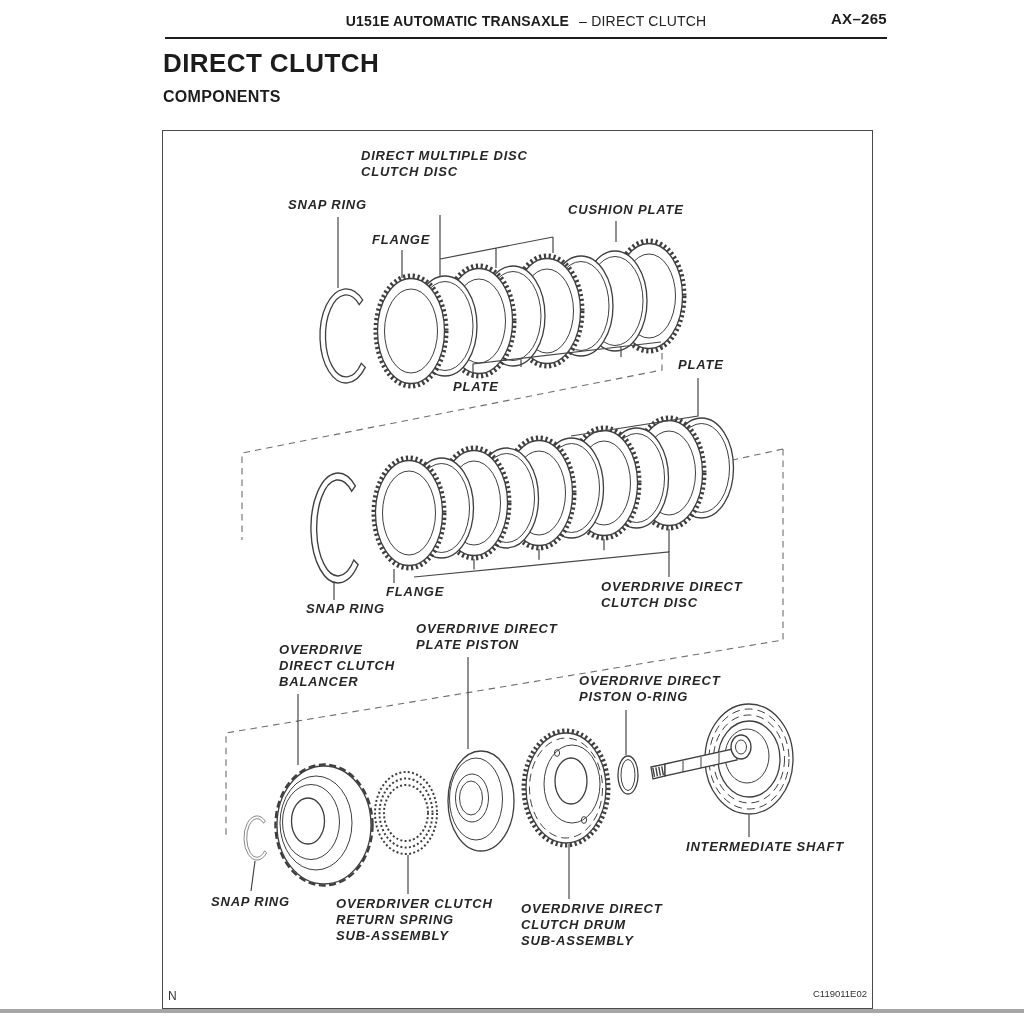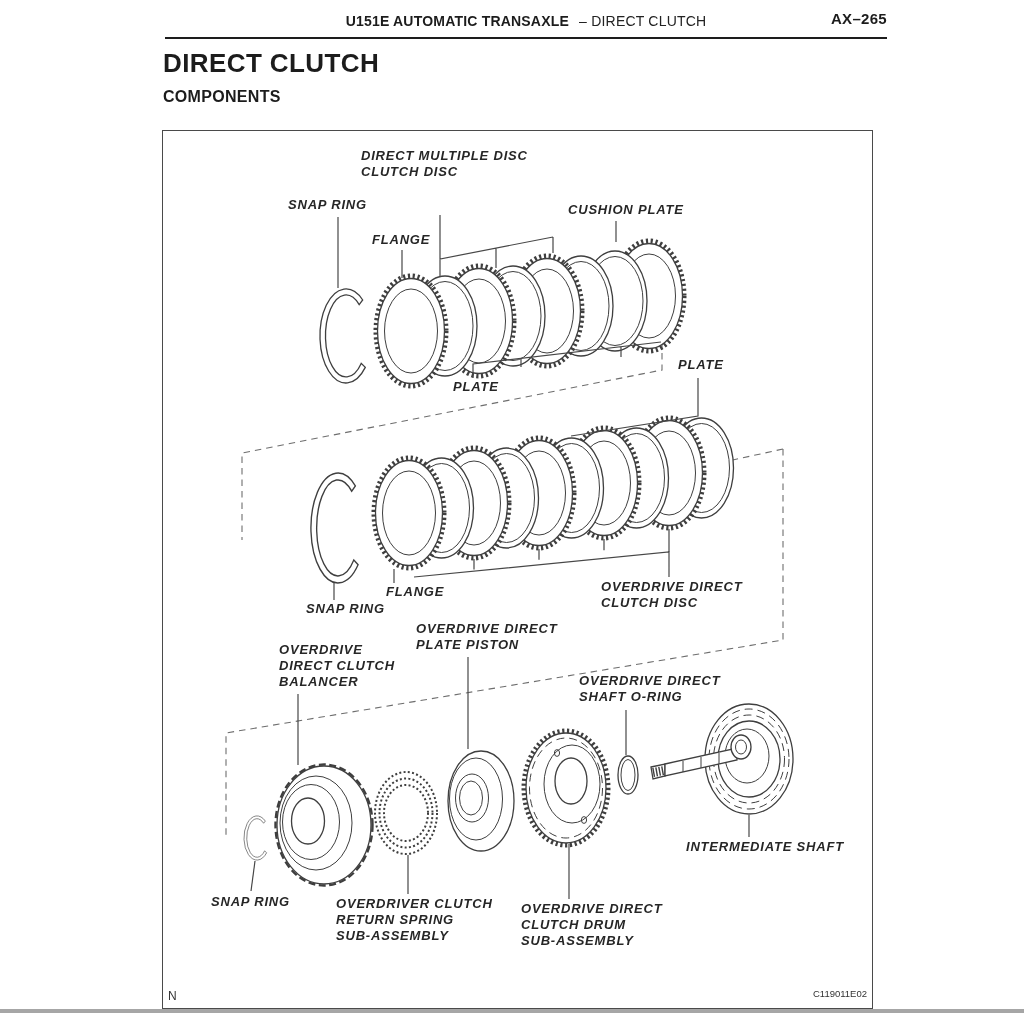--- a/index.html
+++ b/index.html
@@ -209,21 +209,21 @@
       <span style="display:block">OVERDRIVE DIRECT</span>
       <span style="display:block">PLATE PISTON</span>
     </div>
     <div class="lbl" style="left:88px;top:511px;margin-left:28px;">
       <span style="display:block">OVERDRIVE</span>
       <span style="display:block">DIRECT CLUTCH</span>
       <span style="display:block">BALANCER</span>
     </div>
     <div class="lbl" style="left:416px;top:542px;">
       <span style="display:block">OVERDRIVE DIRECT</span>
-      <span style="display:block">SHAFT O-RING</span>
+      <span style="display:block">PISTON O-RING</span>
     </div>
     <div class="lbl" style="left:523px;top:708px;">
       <span>INTERMEDIATE SHAFT</span>
     </div>
     <div class="lbl" style="left:48px;top:763px;">
       <span>SNAP RING</span>
     </div>
     <div class="lbl" style="left:173px;top:765px;">
       <span style="display:block">OVERDRIVER CLUTCH</span>
       <span style="display:block">RETURN SPRING</span>

